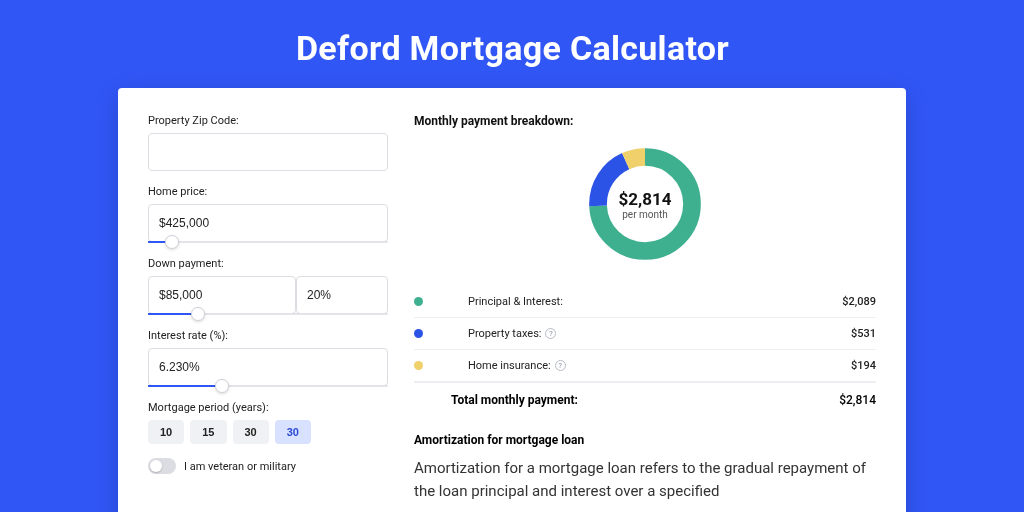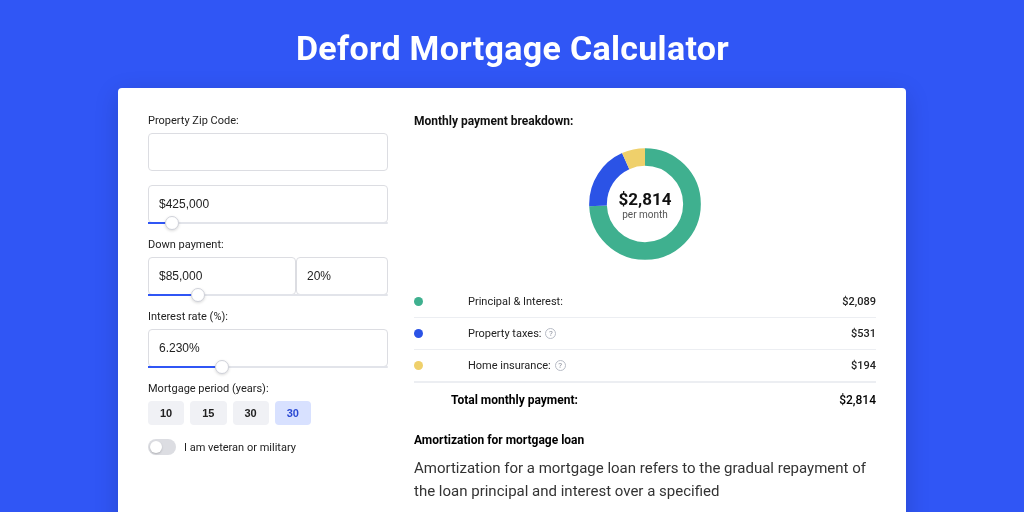--- a/index.html
+++ b/index.html
@@ -156,20 +156,21 @@
 <div class="panel">
 
   <div class="left-col">
 
     <div class="field-group">
       <label class="form-label">Property Zip Code:</label>
       <input class="text-input" value="" style="">
     </div>
 
     <div class="field-group">
+      <label class="form-label">Home price:</label>
       <input class="text-input" value="$425,000" style="">
       <div class="slider-wrap" style="--fill:10%;">
         <div class="slider"></div>
           <div class="slider-thumb"></div>
       </div>
     </div>
 
     <div class="field-group">
       <label class="form-label">Down payment:</label>
       <div class="dp-row">

